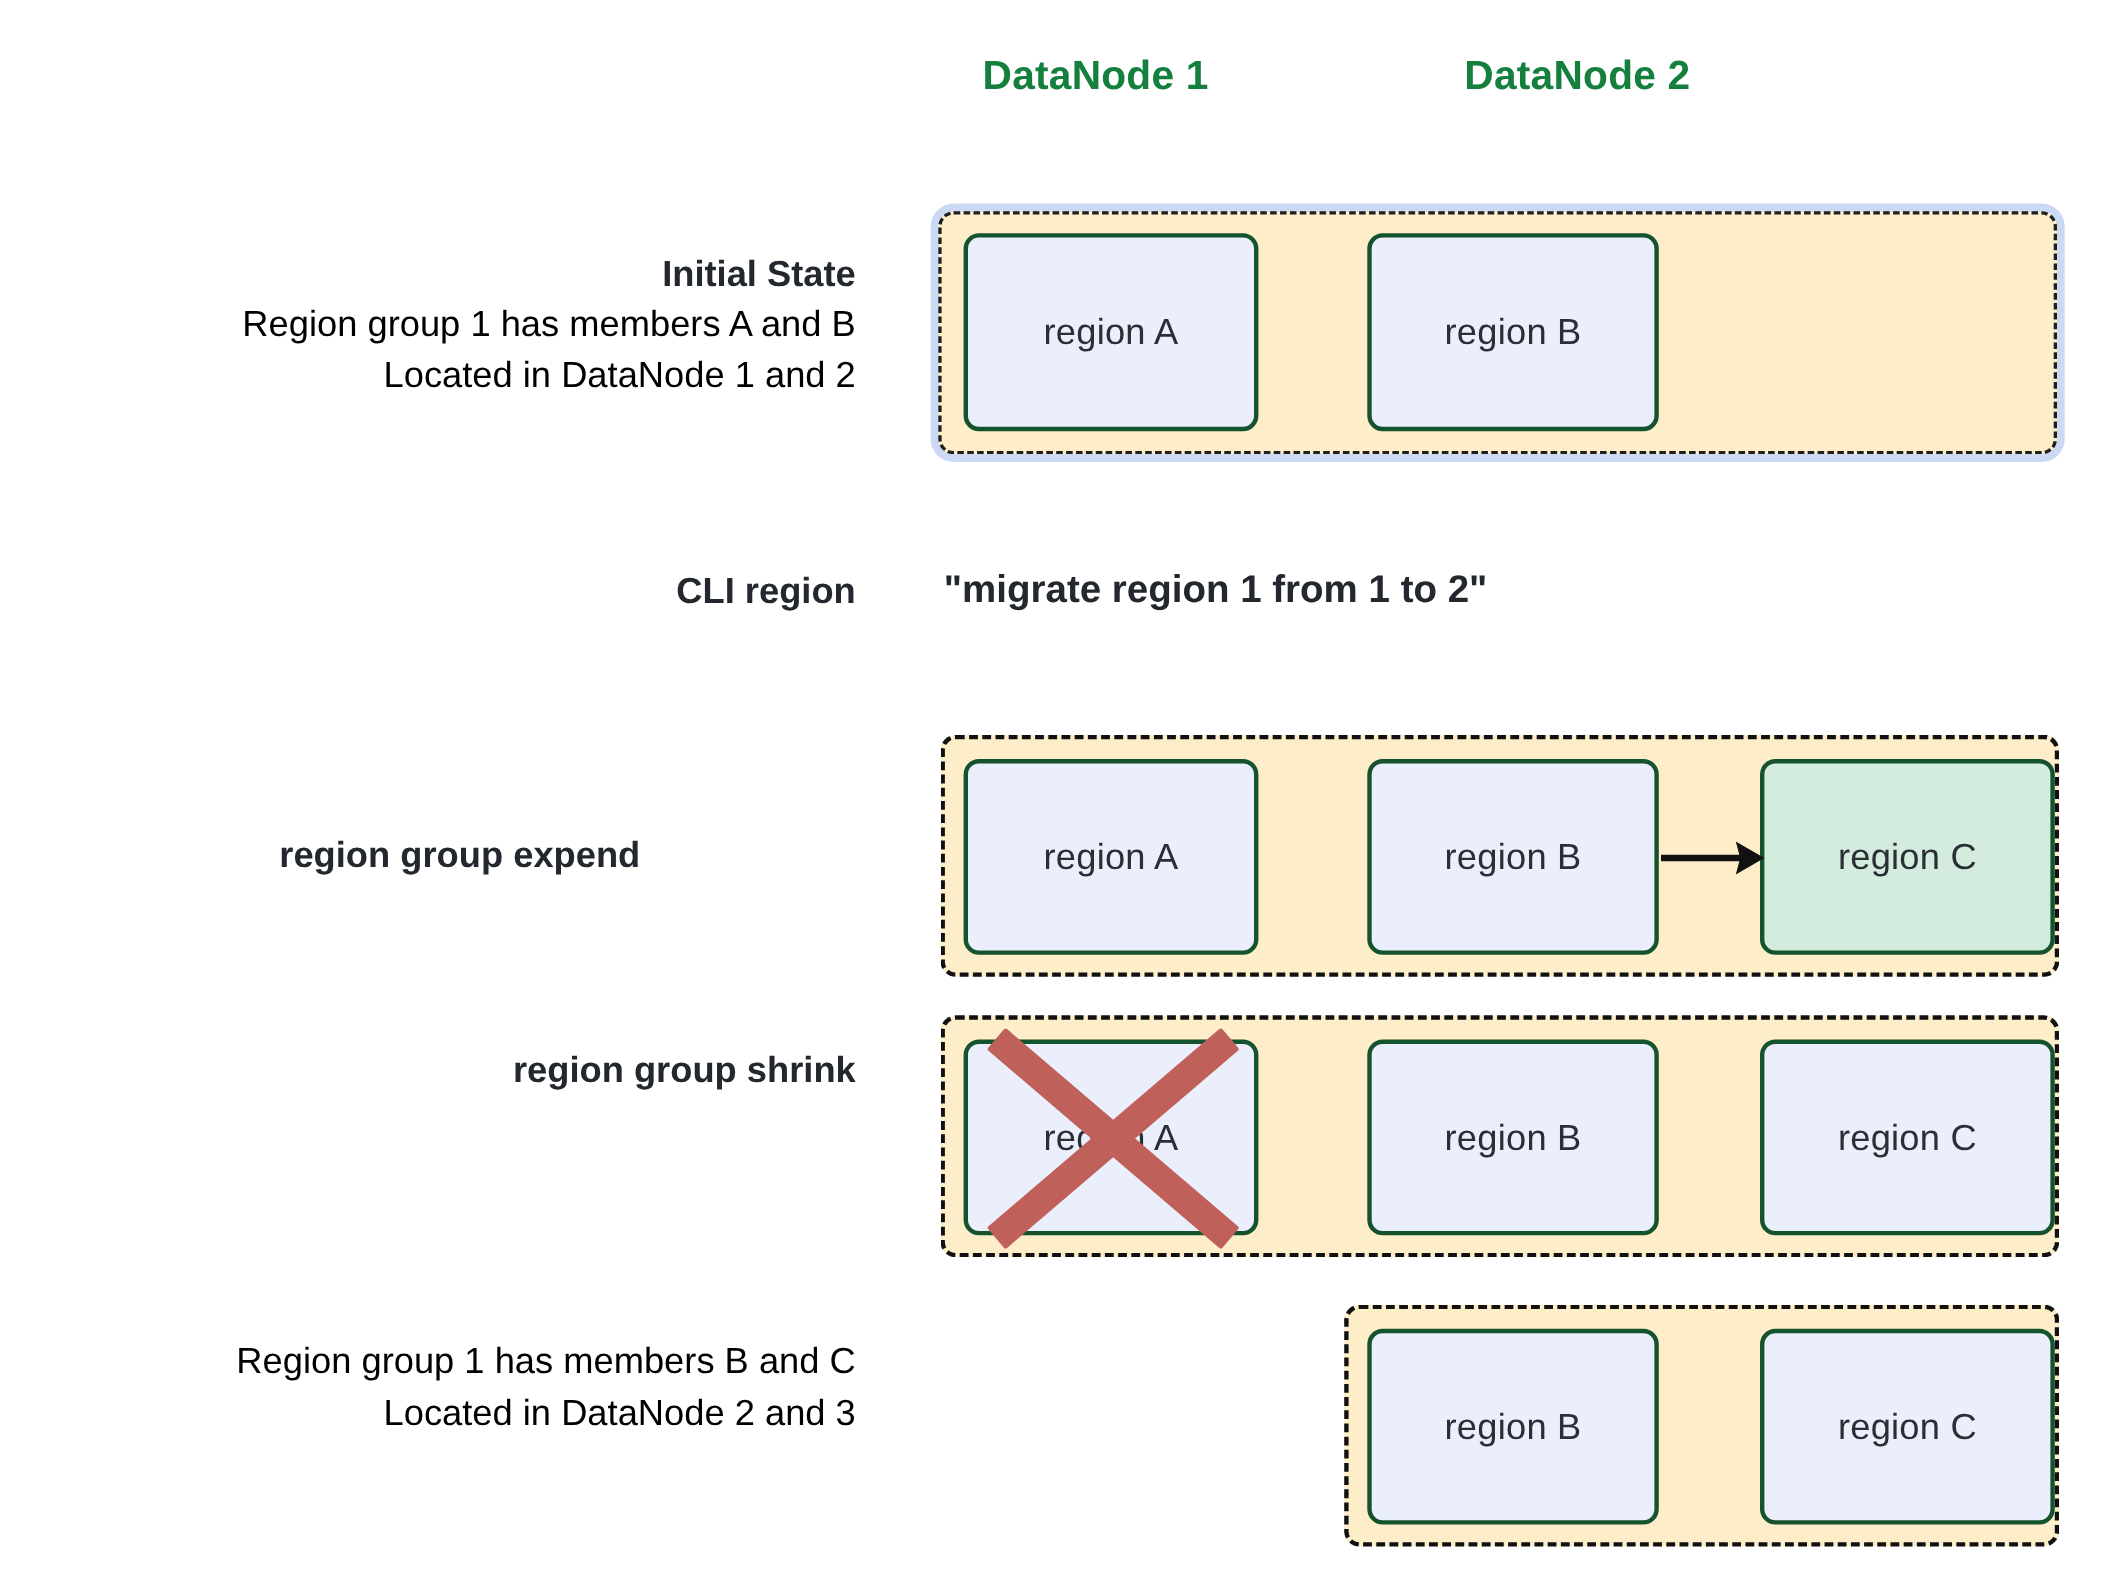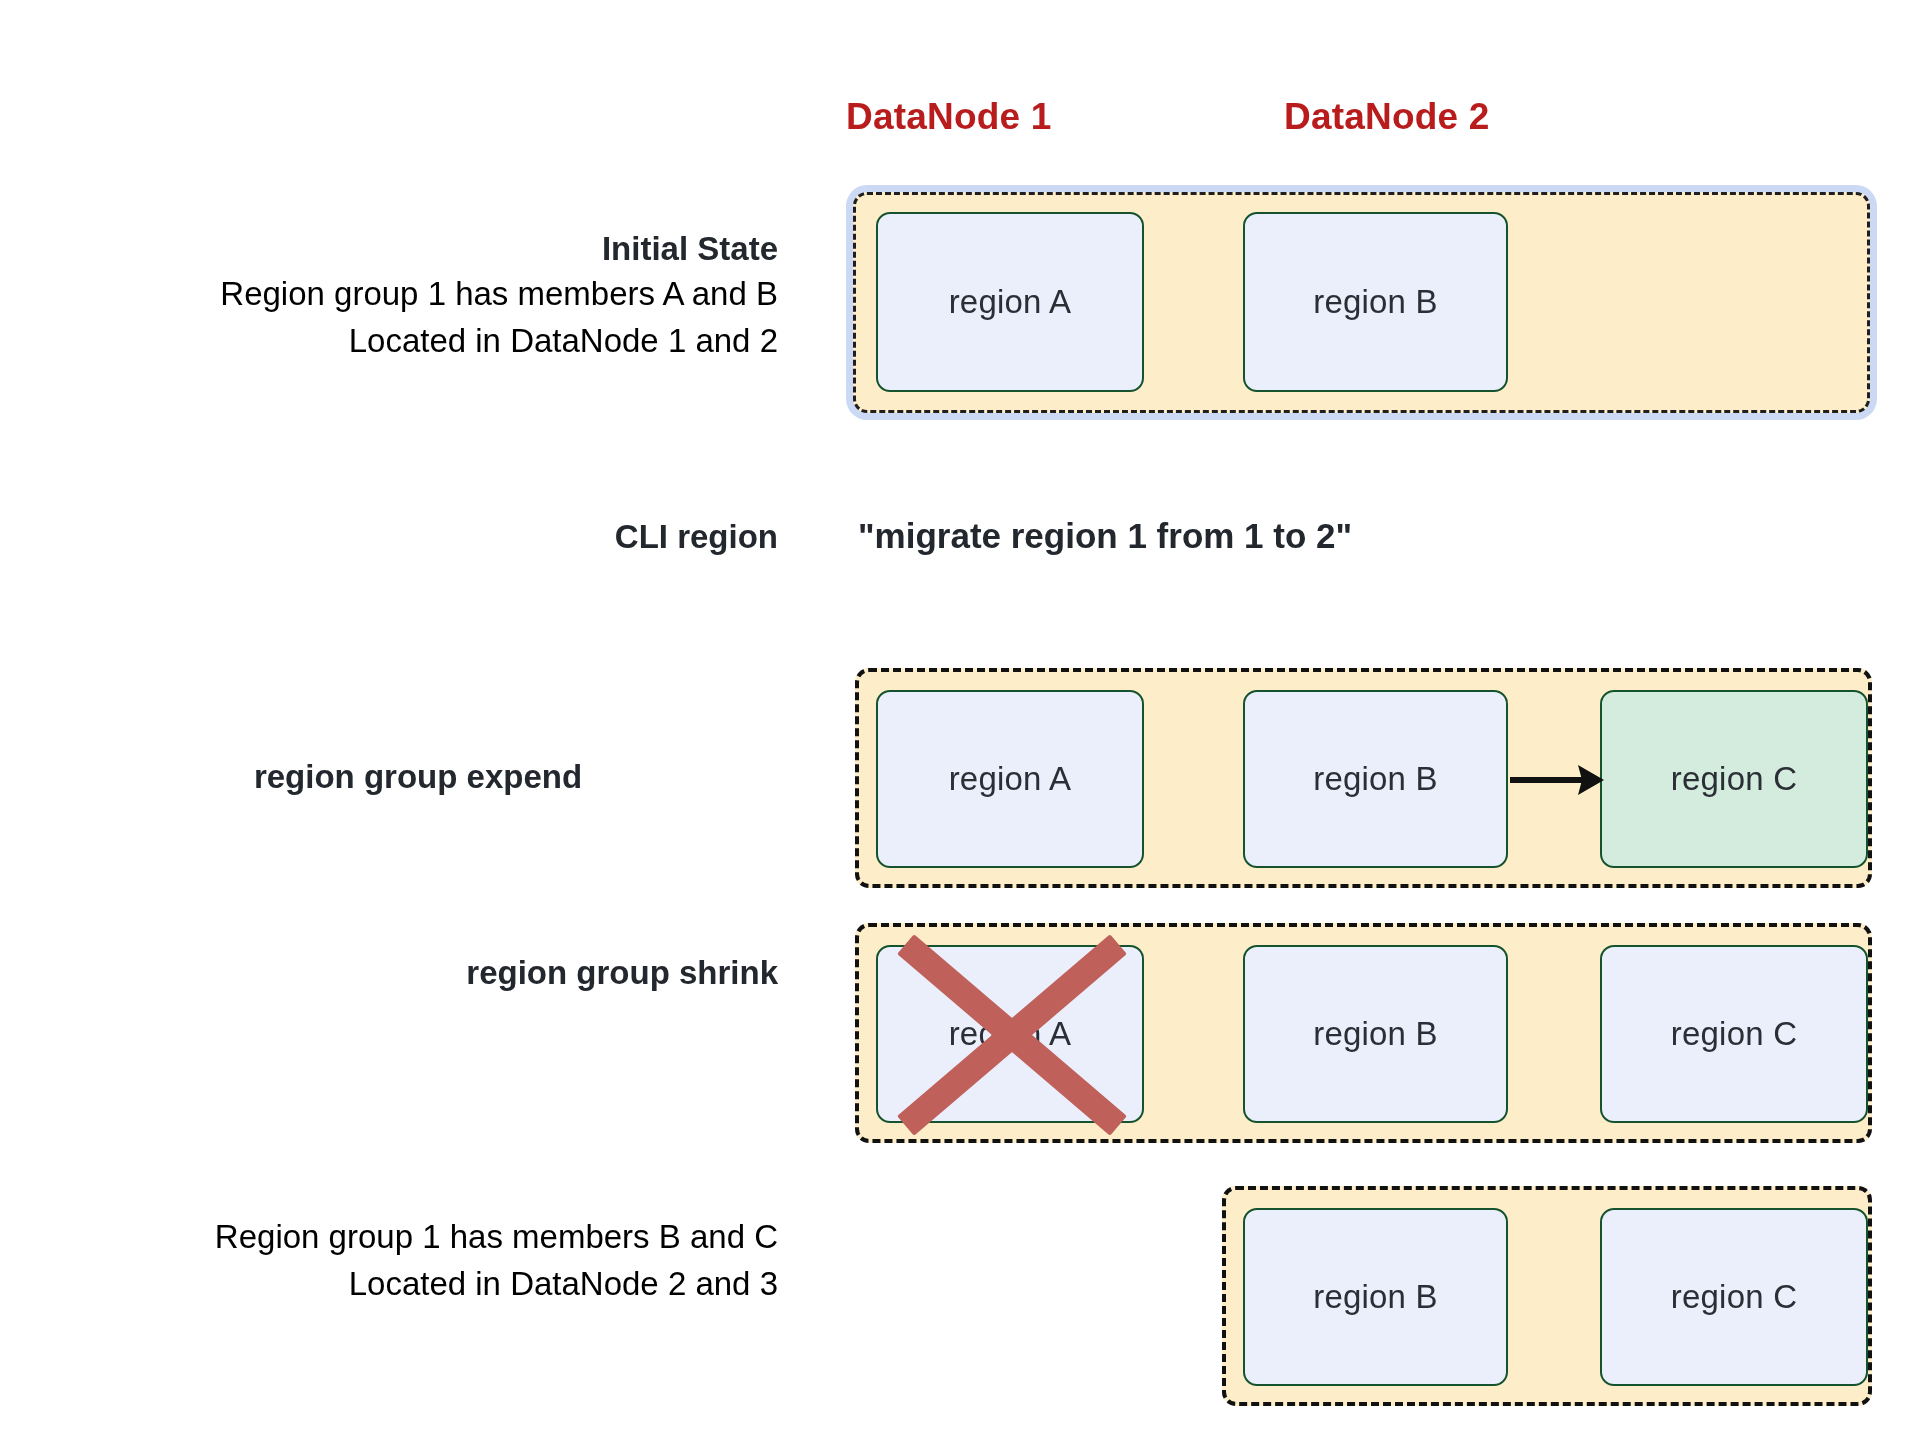--- a/index.html
+++ b/index.html
@@ -17,27 +17,26 @@
     height: 1438px;
     background: #ffffff;
     overflow: hidden;
   }
 
   
   .col-header {
     position: absolute;
     top: 48px;
     width: 300px;
-    text-align: left;
+    text-align: center;
     font-size: 37px;
     font-weight: 700;
     letter-spacing: 0.2px;
-    color: #b91c1c;
-    white-space: nowrap;
-    margin-top: 48px;
+    color: #15803d;
+    white-space: nowrap;
   }
   #hdr-dn1 { left: 846px; }
   #hdr-dn2 { left: 1284px; }
   #hdr-dn3 { left: 1585px; }
 
   
   .row-label {
     position: absolute;
     right: 1152px;     
     text-align: right;
@@ -90,21 +89,21 @@
     border-width: 3px;
     border-color: #1f1f1f;
     box-shadow: 0 0 0 7px #ccd9f5;
   }
 
   
   .region {
     position: absolute;
     box-sizing: border-box;
     background: #eaeffb;
-    border: 2px solid #14532d;
+    border: 4px solid #14532d;
     border-radius: 14px;
     display: flex;
     align-items: center;
     justify-content: center;
     font-size: 33px;
     font-weight: 400;
     color: #2a2e35;
     letter-spacing: .2px;
   }
   .region.green { background: #d4ecdd; }

